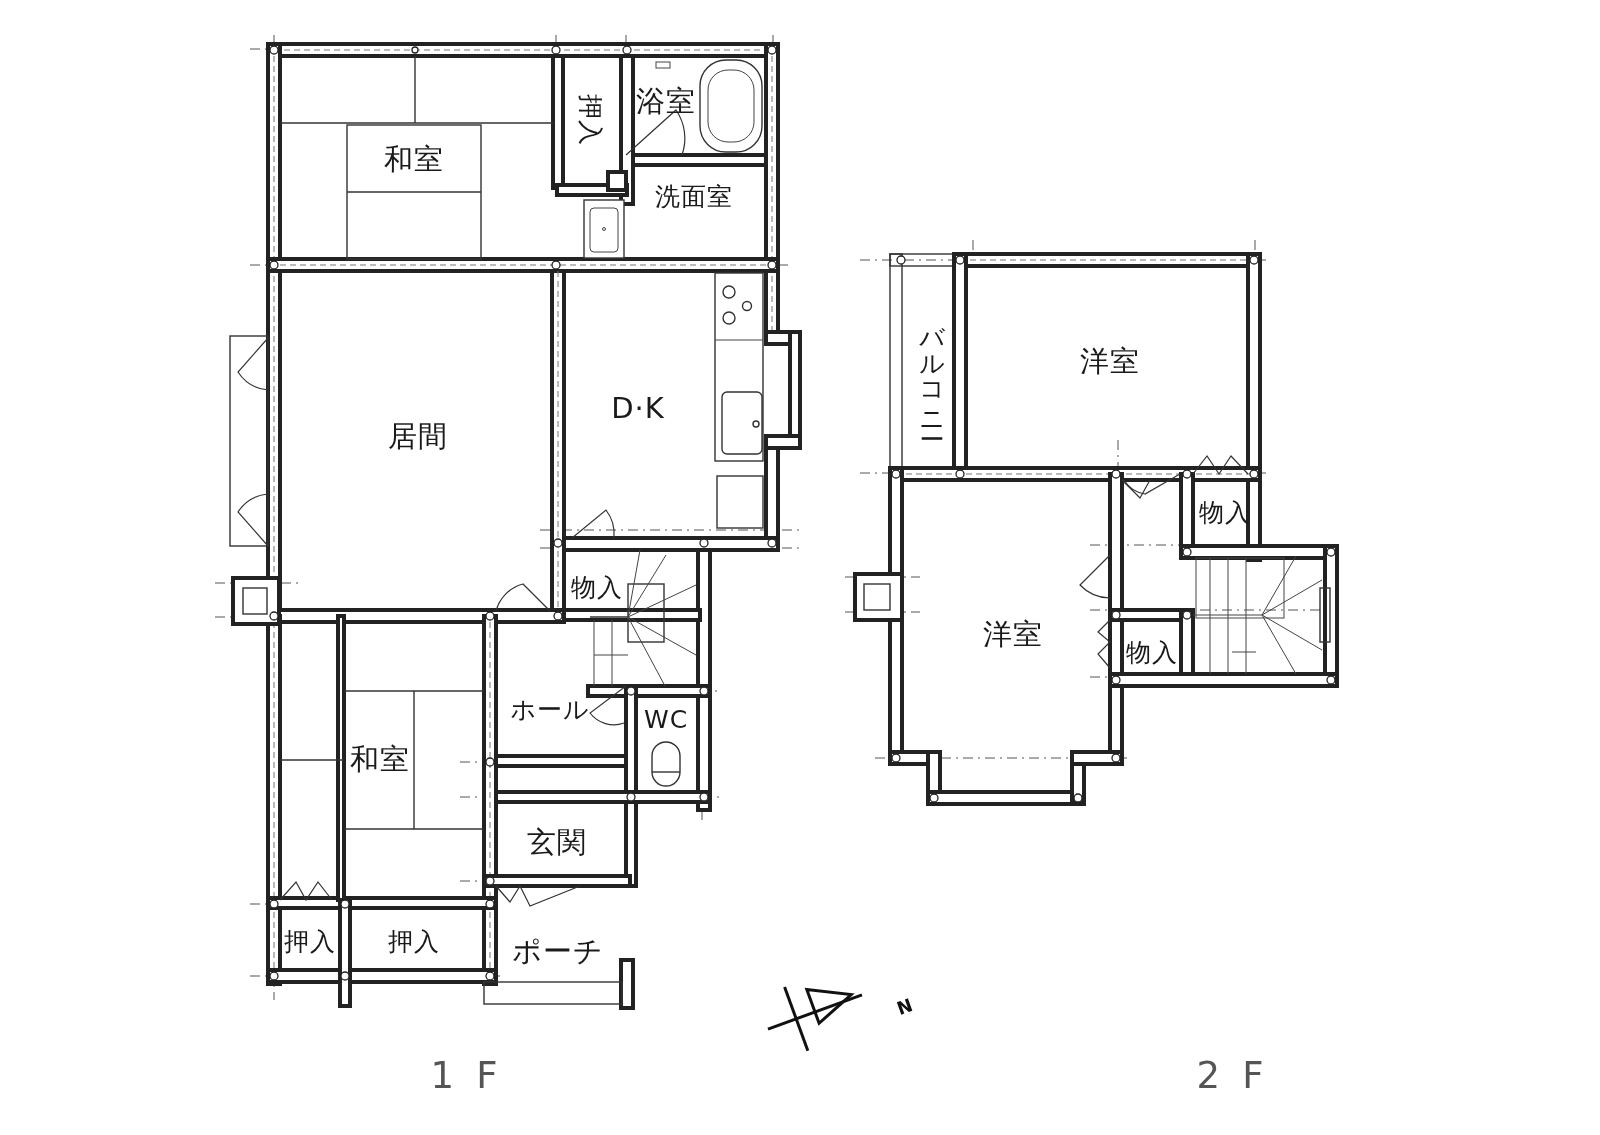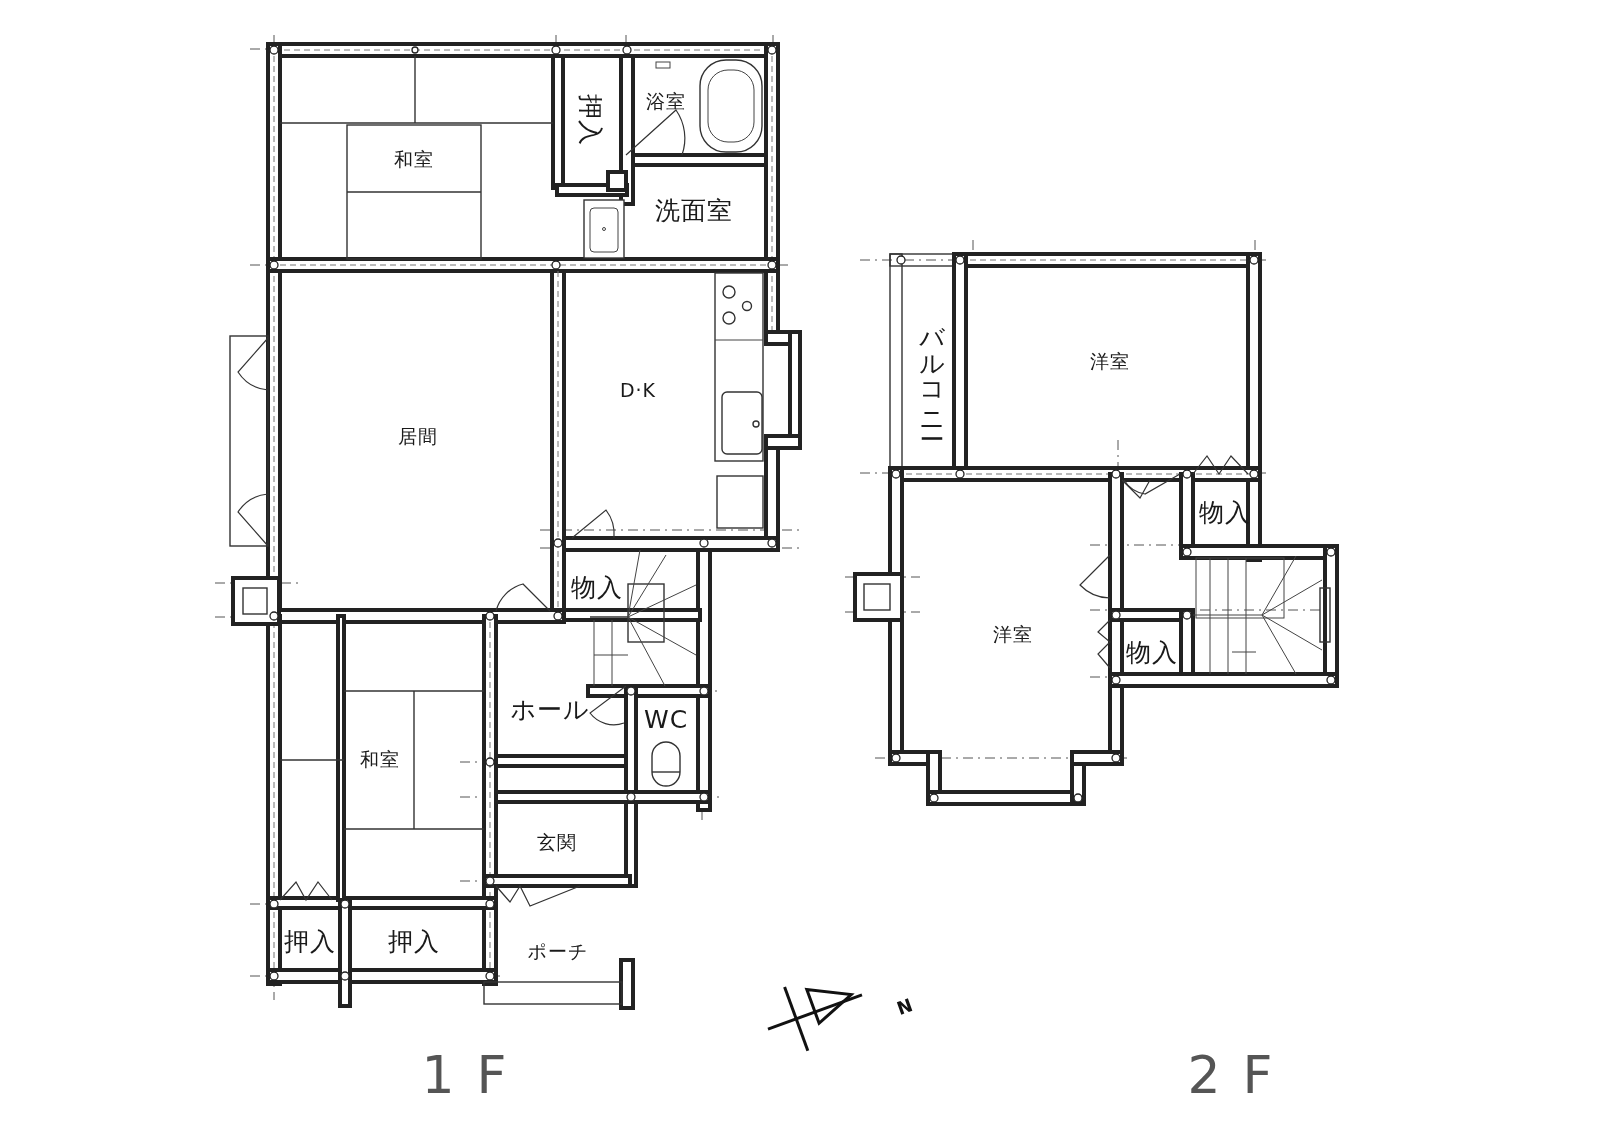--- a/index.html
+++ b/index.html
@@ -7,25 +7,25 @@
          font-family:"DejaVu Sans", sans-serif; color:#111; }
   #plan { position:absolute; left:0; top:0; width:1600px; height:1135px; }
   .wall { fill:#ffffff; stroke:#222; stroke-width:4; }
   .wall-in { fill:none; stroke:#777; stroke-width:1; stroke-dasharray:6 4; }
   .thin { fill:none; stroke:#333; stroke-width:1.4; }
   .thin2 { fill:none; stroke:#444; stroke-width:1; }
   .grid { stroke:#555; stroke-width:1; stroke-dasharray:10 5 2 5; fill:none; }
   .door { fill:none; stroke:#333; stroke-width:1.2; }
   .col { fill:#fff; stroke:#222; stroke-width:1.3; }
   .fixture { fill:#fff; stroke:#333; stroke-width:1.4; }
-  .label { position:absolute; font-size:19px; letter-spacing:1px; white-space:nowrap;
+  .label { position:absolute; font-size:29px; letter-spacing:1px; white-space:nowrap;
            color:#1a1a1a; transform:translate(-50%,-50%); font-weight:500; }
   .label.sm { font-size:25px; }
   .label.vert { writing-mode:vertical-rl; }
-  .floor-label { position:absolute; font-size:52px; color:#555; letter-spacing:22px;
+  .floor-label { position:absolute; font-size:37px; color:#555; letter-spacing:22px;
                  font-family:"DejaVu Sans", sans-serif; transform:translate(-50%,-50%); }
 </style>
 </head>
 <body>
 
 <svg id="plan" viewBox="0 0 1600 1135" xmlns="http://www.w3.org/2000/svg">
 
   <g>
     <line class="grid" x1="250" y1="49" x2="780" y2="49"></line>
     <line class="grid" x1="250" y1="265" x2="790" y2="265"></line>
@@ -293,23 +293,23 @@
     <line x1="-50" y1="0" x2="50" y2="0" stroke="#111" stroke-width="3"></line>
     <line x1="-20" y1="-34" x2="-20" y2="34" stroke="#111" stroke-width="3"></line>
     <path d="M0 -24 L0 12 L40 -4 Z" fill="none" stroke="#111" stroke-width="3"></path>
   </g>
 </svg>
 
 <div>
   <span class="label" style="left:414px;top:160px">和室</span>
   <span class="label sm" style="left:590px;top:120px;transform:translate(-50%,-50%) rotate(90deg)">押入</span>
   <span class="label" style="left:666px;top:102px">浴室</span>
-  <span class="label sm" style="left:694px;top:210px">洗面室</span>
+  <span class="label sm" style="left:694px;top:196px">洗面室</span>
   <span class="label" style="left:418px;top:437px">居間</span>
-  <span class="label" style="left:638px;top:390px">D·K</span>
+  <span class="label" style="left:638px;top:408px">D·K</span>
   <span class="label sm" style="left:597px;top:587px">物入</span>
   <span class="label" style="left:380px;top:760px">和室</span>
   <span class="label sm" style="left:550px;top:709px">ホール</span>
   <span class="label sm" style="left:666px;top:719px">WC</span>
   <span class="label" style="left:557px;top:843px">玄関</span>
   <span class="label sm" style="left:310px;top:941px">押入</span>
   <span class="label sm" style="left:414px;top:941px">押入</span>
   <span class="label" style="left:558px;top:952px">ポーチ</span>
 </div>
 

